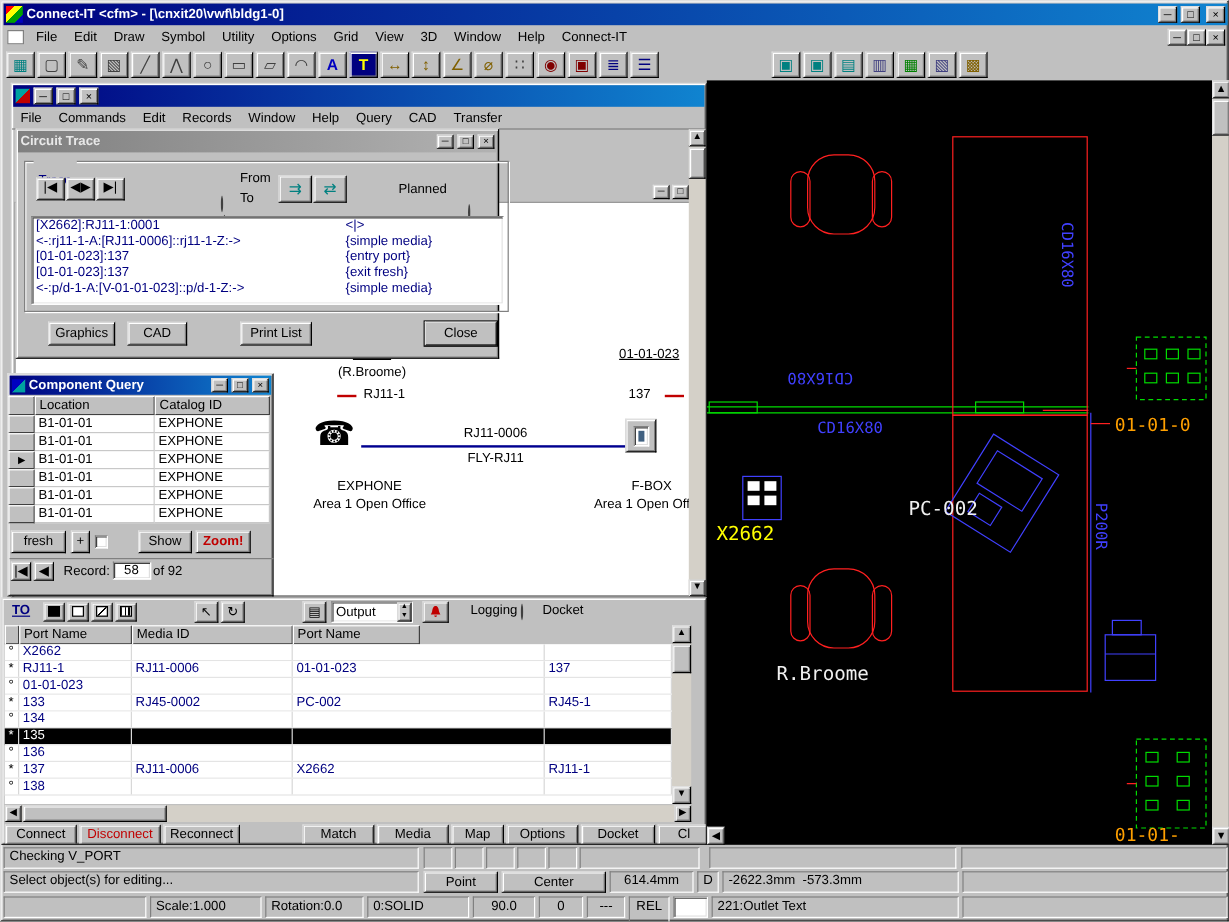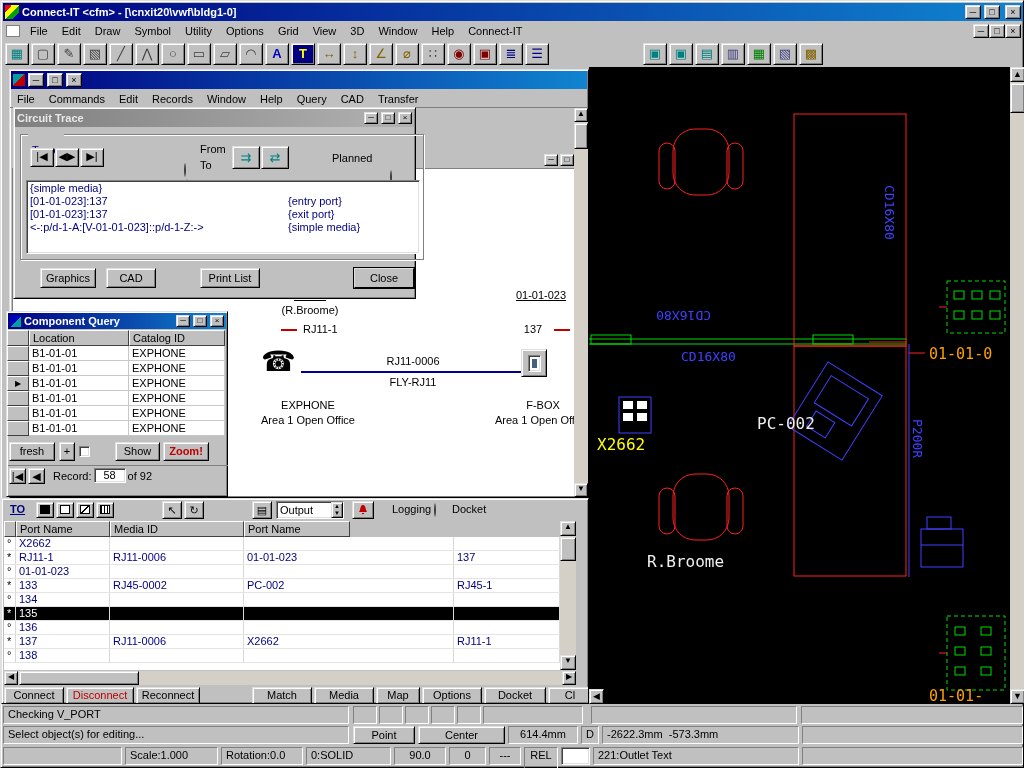--- a/index.html
+++ b/index.html
@@ -255,29 +255,34 @@
     <span class="a rad" style="left:170px;top:36px"></span>
     <span class="a" style="left:186px;top:35px">From</span>
     <span class="a rad on" style="left:170px;top:52px"></span>
     <span class="a" style="left:186px;top:51px">To</span>
     <span class="a btn r" style="left:218px;top:38px;width:28px;height:23px;color:#008080;font-size:13px;line-height:21px">⇉</span>
     <span class="a btn r" style="left:247px;top:38px;width:28px;height:23px;color:#008080;font-size:13px;line-height:21px">⇄</span>
     <span class="a" style="left:318px;top:44px">Planned</span>
     <span class="a rad" style="left:372px;top:43px"></span>
     <div class="a s" style="left:12px;top:72px;width:394px;height:74px;background:#fff;overflow:hidden;padding:1px 0 0 3px">
       <div class="trow">
+          <span style="width:258px;overflow:hidden">[X2662]:RJ11-1:0001</span>
+          <span>&lt;|&gt;</span>
+        </div>
+      <div class="trow">
+          <span style="width:258px;overflow:hidden">&lt;-:rj11-1-A:[RJ11-0006]::rj11-1-Z:-&gt;</span>
           <span>{simple media}</span>
         </div>
       <div class="trow">
           <span style="width:258px;overflow:hidden">[01-01-023]:137</span>
           <span>{entry port}</span>
         </div>
       <div class="trow">
           <span style="width:258px;overflow:hidden">[01-01-023]:137</span>
-          <span>{exit port}</span>
+          <span>{exit fresh}</span>
         </div>
       <div class="trow">
           <span style="width:258px;overflow:hidden">&lt;-:p/d-1-A:[V-01-01-023]::p/d-1-Z:-&gt;</span>
           <span>{simple media}</span>
         </div>
     </div>
     <span class="a btn r" style="left:26px;top:160px;width:56px;height:20px;line-height:18px">Graphics</span>
     <span class="a btn r" style="left:92px;top:160px;width:50px;height:20px;line-height:18px">CAD</span>
     <span class="a btn r" style="left:186px;top:160px;width:60px;height:20px;line-height:18px">Print List</span>
     <span class="a btn r" style="left:340px;top:160px;width:60px;height:20px;line-height:18px;box-shadow:0 0 0 1px #000">Close</span>

